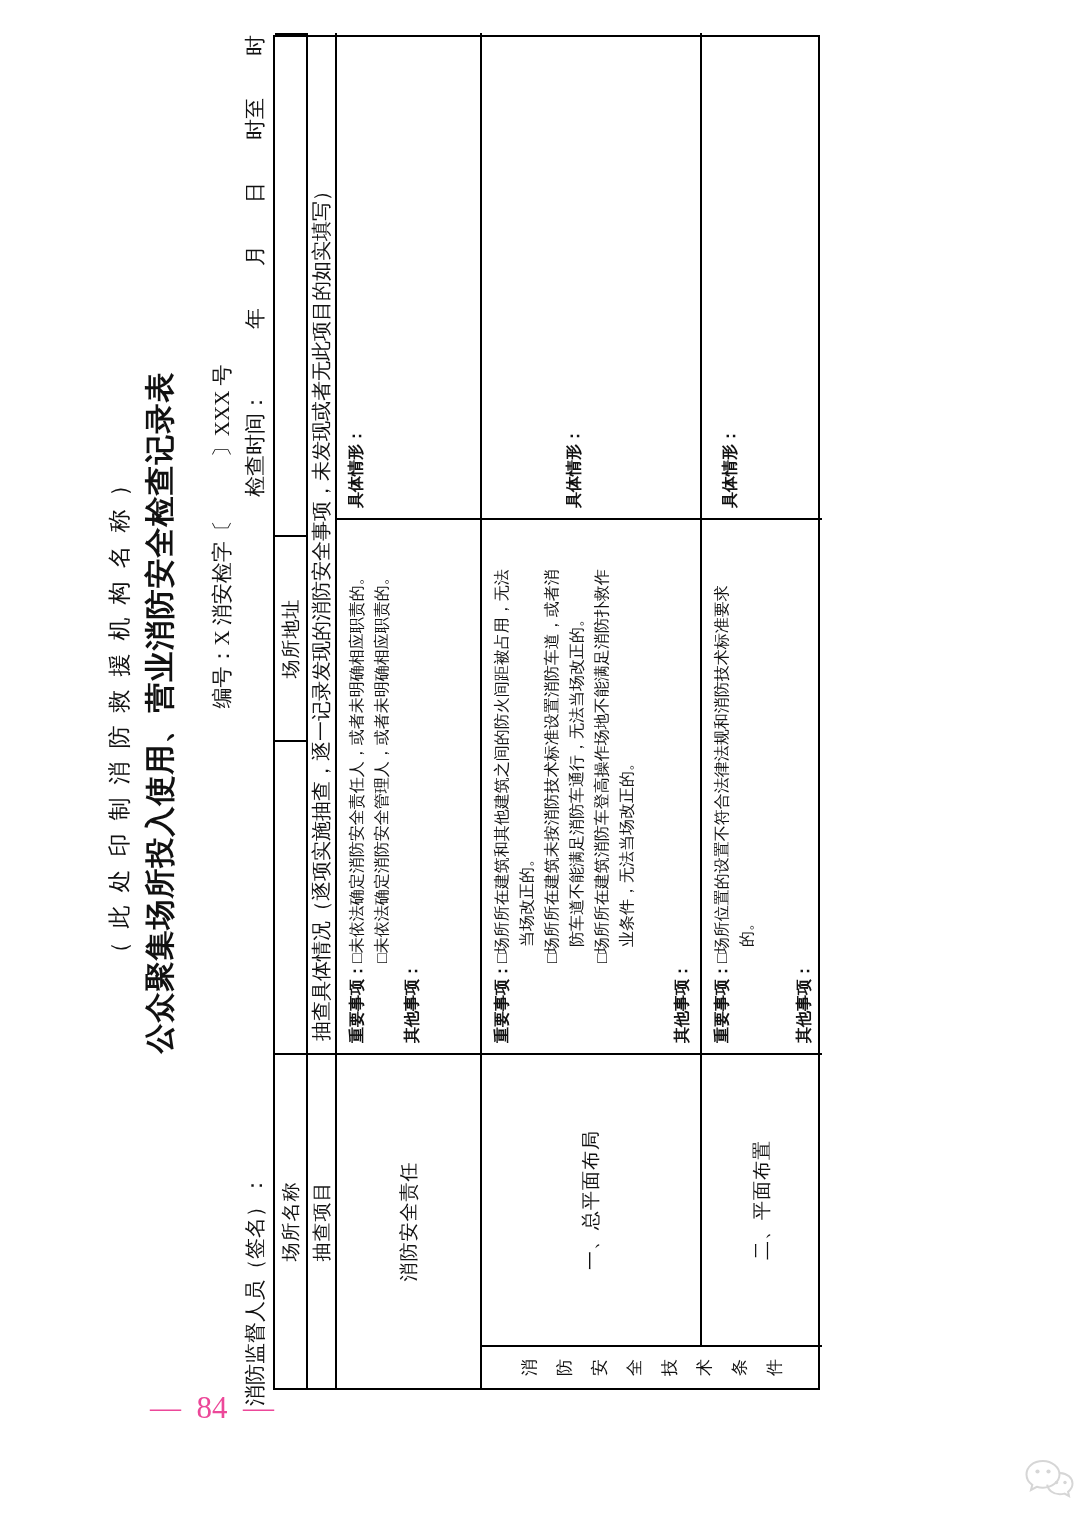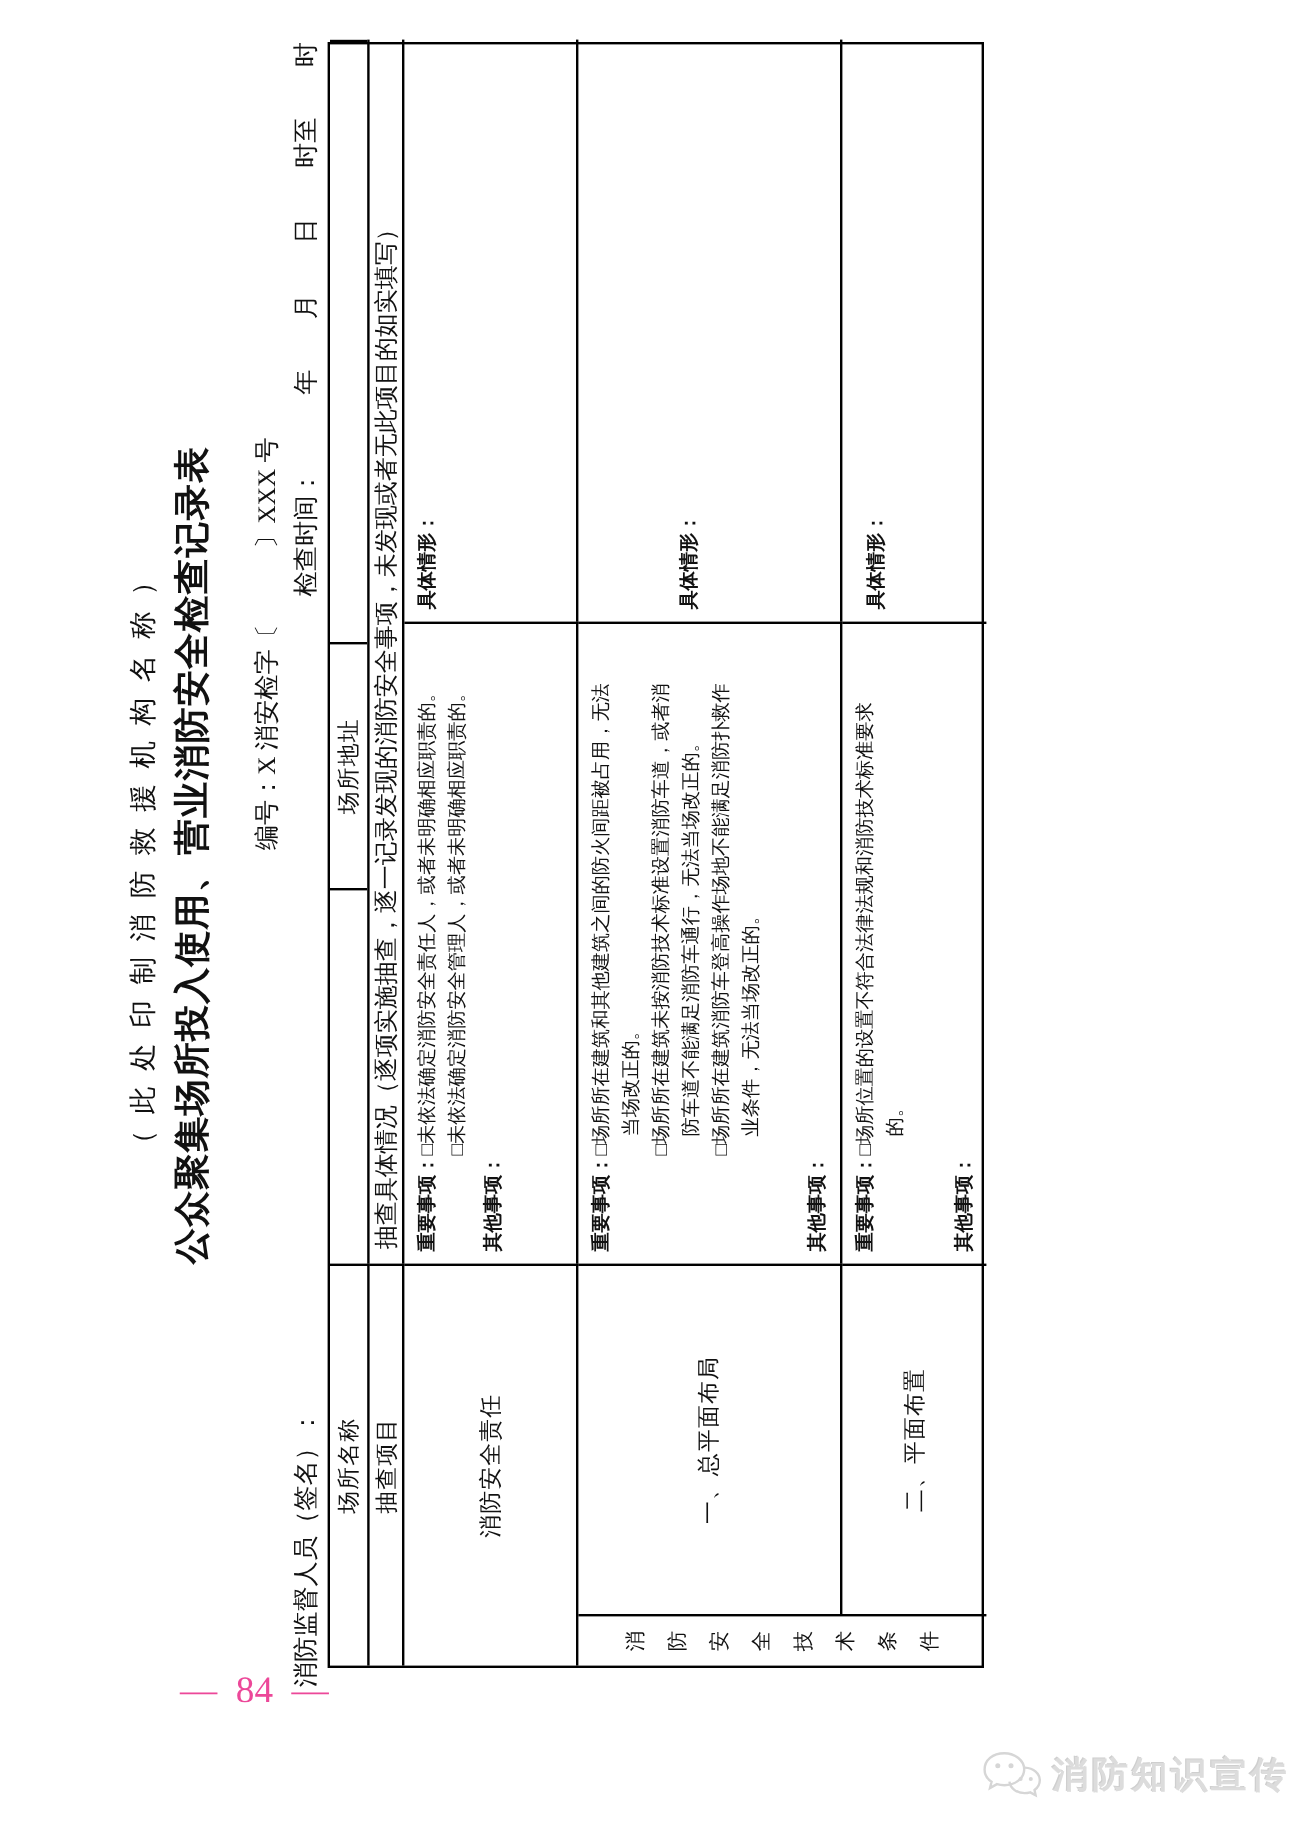--- a/index.html
+++ b/index.html
@@ -162,15 +162,14 @@
         <path d="M20 3 C10 3 3.5 9 3.5 16.5 c0 4.3 2.2 7.9 5.8 10.3 L8 32 l5.8-3.2 c1.9 .6 4 .9 6.2 .9 9 0 16.5-5.9 16.5-13.2 S29 3 20 3 Z"></path>
         <path d="M37 15 c7.5 .4 12.5 5 12.5 10.6 0 3.3-1.7 6.2-4.4 8.1 L46 38 l-4.5-2.4 c-1.5 .4-3 .7-4.7 .7-6.6 0-12-4.2-12.6-9.6"></path>
       </g>
       <g fill="#d6d6d6">
         <circle cx="14.5" cy="13.5" r="2.1"></circle>
           <circle cx="25.5" cy="13.5" r="2.1"></circle>
         <circle cx="33.5" cy="24.5" r="1.7"></circle>
           <circle cx="42" cy="24.5" r="1.7"></circle>
       </g>
     </svg>
-    <span>消防知识宣传</span>
   </div>
 </div>
 
 </body></html>

